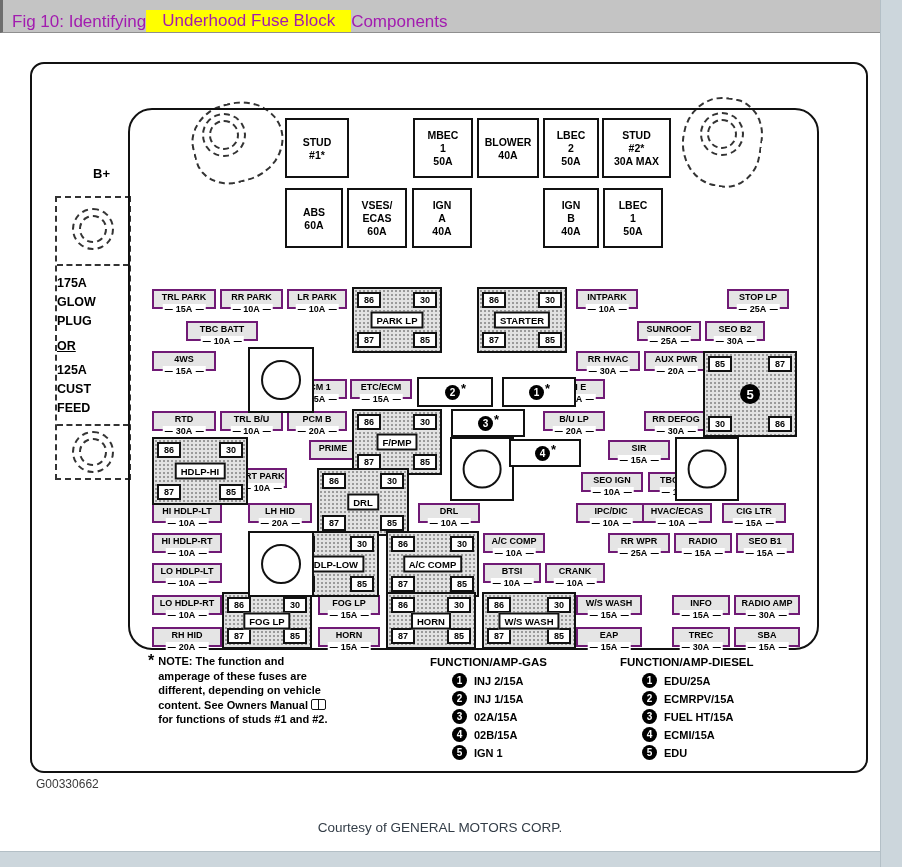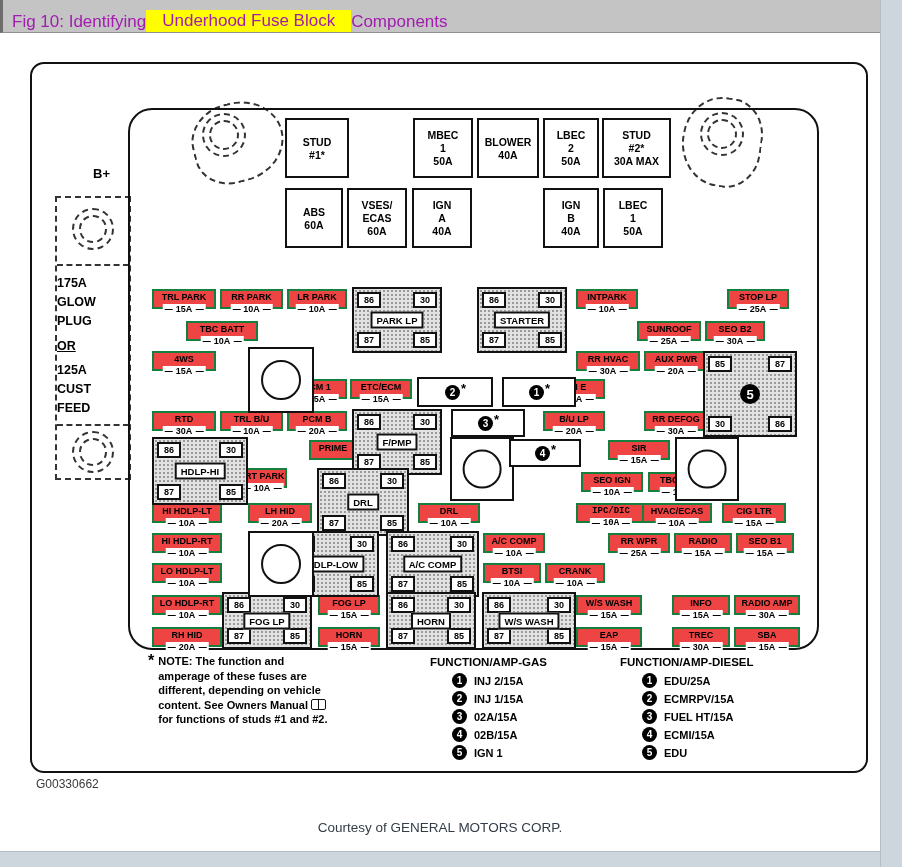--- a/index.html
+++ b/index.html
@@ -26,21 +26,21 @@
   .dcirc { position:absolute; border:2px dashed #333; border-radius:50%; background:#fff; }
   .dcirc::after { content:""; position:absolute; inset:5px; border:2px dashed #333; border-radius:50%; }
 
   
   .bplus { position:absolute; left:93px; top:166px; font-size:13px; font-weight:bold; }
   .glow-strip { position:absolute; left:55px; top:196px; width:76px; height:284px; border:2px dashed #333; }
   .glow-div { position:absolute; left:0; width:100%; border-top:2px dashed #333; }
   .glow-text { position:absolute; width:100%; font-size:12.5px; font-weight:bold; line-height:19px; white-space:pre-line; }
 
   
-  .fuse { position:absolute; border:2px solid #15803d; background:#ef4444; }
+  .fuse { position:absolute; border:2px solid #701a75; background:#e5e5e5; }
   .flabel { position:absolute; left:0; right:0; top:1px; text-align:center; font-size:9px; font-weight:bold; white-space:nowrap; }
   .amp { position:absolute; bottom:-7px; left:50%; transform:translateX(-50%); background:#fff; padding:0 2px;
     display:flex; align-items:center; gap:3px; font-size:9px; font-weight:bold; white-space:nowrap; }
   .amp::before, .amp::after { content:""; width:8px; border-top:1.5px solid #000; }
 
   
   .bigfuse { position:absolute; border:2.5px solid #111; background:#fff; display:flex; flex-direction:column;
     justify-content:center; align-items:center; gap:1px; font-size:10.5px; font-weight:bold; text-align:center; line-height:12px; }
 
   
@@ -264,21 +264,21 @@
         <div class="amp">10A</div>
       </div>
       <div class="fuse" style="left: 248px; top: 503px; width: 64px; height: 20px;">
         <div class="flabel">LH HID</div>
         <div class="amp">20A</div>
       </div>
       <div class="fuse" style="left: 418px; top: 503px; width: 62px; height: 20px;">
         <div class="flabel">DRL</div>
         <div class="amp">10A</div>
       </div>
-      <div class="fuse" style="left: 576px; top: 503px; width: 70px; height: 20px; font-family: Liberation Mono, monospace;">
+      <div class="fuse" style="left: 576px; top: 503px; width: 70px; height: 20px;">
         <div class="flabel">IPC/DIC</div>
         <div class="amp">10A</div>
       </div>
       <div class="fuse" style="left: 642px; top: 503px; width: 70px; height: 20px;">
         <div class="flabel">HVAC/ECAS</div>
         <div class="amp">10A</div>
       </div>
       <div class="fuse" style="left: 722px; top: 503px; width: 64px; height: 20px;">
         <div class="flabel">CIG LTR</div>
         <div class="amp">15A</div>

